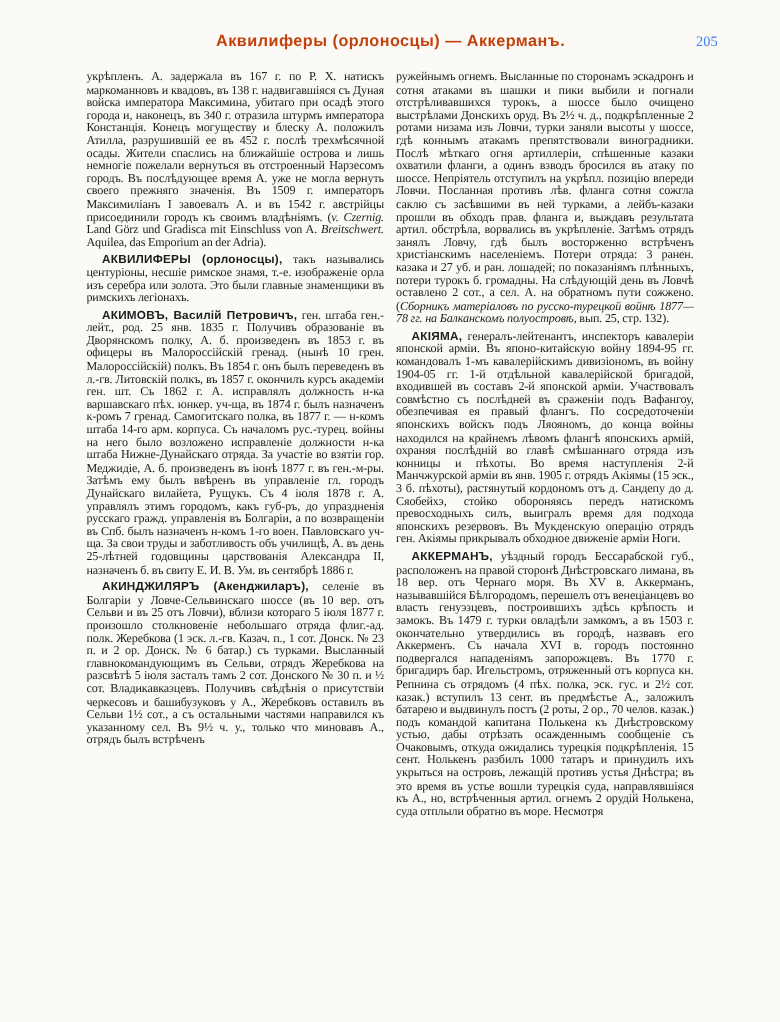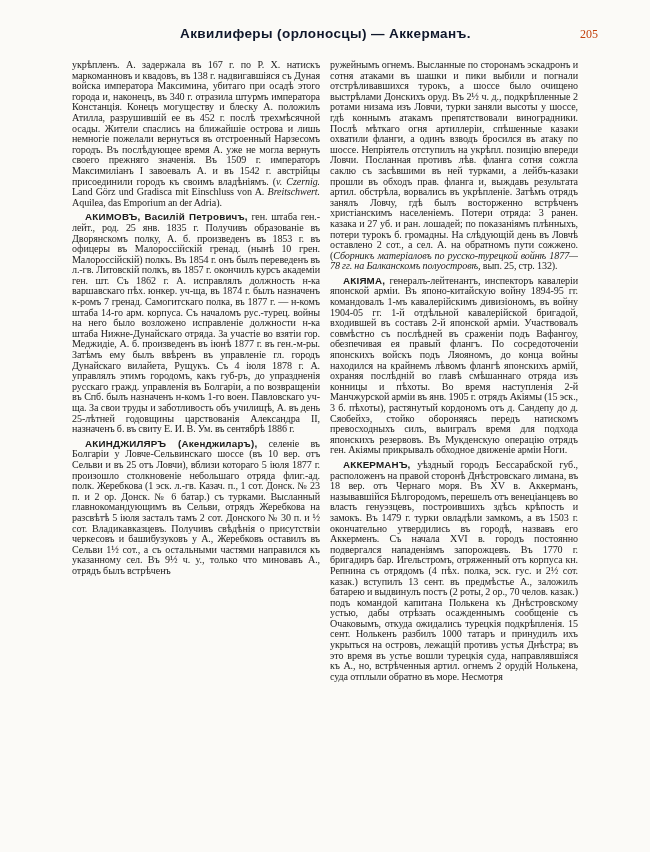--- a/index.html
+++ b/index.html
@@ -16,28 +16,28 @@
     background:#fbfaf7;
   }
   .runhead{
     position:absolute;
     left:72px; top:26px; width:507px;
     text-align:center;
     font-family:"Liberation Sans", sans-serif;
     font-weight:bold;
     font-size:13.5px;
     letter-spacing:0.4px;
-    color:#0f172a;
+    color:#c2410c;
   }
   .pagenum{
     position:absolute;
     right:52px; top:27px;
     font-family:"Liberation Serif", serif;
     font-size:12px;
-    color:#c2410c;
+    color:#3b82f6;
   }
   .textblock{
     position:absolute;
     left:72px; top:60px; width:507px;
     display:flex;
     gap:10px;
   }
   .col{
     width:248px;
     text-align:justify;
@@ -60,20 +60,21 @@
 </head>
 <body>
 
 <div class="paper">
   <div class="runhead">Аквилиферы (орлоносцы) — Аккерманъ.</div>
   <div class="pagenum">205</div>
 
   <div class="textblock">
     <div class="col" id="col-left">
         <p class="cont"><span>укрѣпленъ. А. задержала въ 167 г. по Р. Х. натискъ маркоманновъ и квадовъ, въ 138 г. надвигавшіяся съ Дуная войска императора Максимина, убитаго при осадѣ этого города и, наконецъ, въ 340 г. отразила штурмъ императора Констанція. Конецъ могуществу и блеску А. положилъ Атилла, разрушившій ее въ 452 г. послѣ трехмѣсячной осады. Жители спаслись на ближайшіе острова и лишь немногіе пожелали вернуться въ отстроенный Нарзесомъ городъ. Въ послѣдующее время А. уже не могла вернуть своего прежняго значенія. Въ 1509 г. императоръ Максимиліанъ I завоевалъ А. и въ 1542 г. австрійцы присоединили городъ къ своимъ владѣніямъ. (</span><span class="it">v. Czernig.</span><span> Land Görz und Gradisca mit Einschluss von A. </span><span class="it">Breitschwert.</span><span> Aquilea, das Emporium an der Adria).</span></p>
+        <p class="indent gap"><span class="hw">АКВИЛИФЕРЫ (орлоносцы),</span><span> такъ назывались центуріоны, несшіе римское знамя, т.-е. изображеніе орла изъ серебра или золота. Это были главные знаменщики въ римскихъ легіонахъ.</span></p>
         <p class="indent gap"><span class="hw">АКИМОВЪ, Василій Петровичъ,</span><span> ген. штаба ген.-лейт., род. 25 янв. 1835 г. Получивъ образованіе въ Дворянскомъ полку, А. б. произведенъ въ 1853 г. въ офицеры въ Малороссійскій гренад. (нынѣ 10 грен. Малороссійскій) полкъ. Въ 1854 г. онъ былъ переведенъ въ л.-гв. Литовскій полкъ, въ 1857 г. окончилъ курсъ академіи ген. шт. Съ 1862 г. А. исправлялъ должность н-ка варшавскаго пѣх. юнкер. уч-ща, въ 1874 г. былъ назначенъ к-ромъ 7 гренад. Самогитскаго полка, въ 1877 г. — н-комъ штаба 14-го арм. корпуса. Съ началомъ рус.-турец. войны на него было возложено исправленіе должности н-ка штаба Нижне-Дунайскаго отряда. За участіе во взятіи гор. Меджидіе, А. б. произведенъ въ іюнѣ 1877 г. въ ген.-м-ры. Затѣмъ ему былъ ввѣренъ въ управленіе гл. городъ Дунайскаго вилайета, Рущукъ. Съ 4 іюля 1878 г. А. управлялъ этимъ городомъ, какъ губ-ръ, до упраздненія русскаго гражд. управленія въ Болгаріи, а по возвращеніи въ Спб. былъ назначенъ н-комъ 1-го воен. Павловскаго уч-ща. За свои труды и заботливость объ училищѣ, А. въ день 25-лѣтней годовщины царствованія Александра II, назначенъ б. въ свиту Е. И. В. Ум. въ сентябрѣ 1886 г.</span></p>
         <p class="indent gap"><span class="hw">АКИНДЖИЛЯРЪ (Акенджиларъ),</span><span> селеніе въ Болгаріи у Ловче-Сельвинскаго шоссе (въ 10 вер. отъ Сельви и въ 25 отъ Ловчи), вблизи котораго 5 іюля 1877 г. произошло столкновеніе небольшаго отряда флиг.-ад. полк. Жеребкова (1 эск. л.-гв. Казач. п., 1 сот. Донск. № 23 п. и 2 ор. Донск. № 6 батар.) съ турками. Высланный главнокомандующимъ въ Сельви, отрядъ Жеребкова на разсвѣтѣ 5 іюля засталъ тамъ 2 сот. Донского № 30 п. и ½ сот. Владикавказцевъ. Получивъ свѣдѣнія о присутствіи черкесовъ и башибузуковъ у А., Жеребковъ оставилъ въ Сельви 1½ сот., а съ остальными частями направился къ указанному сел. Въ 9½ ч. у., только что миновавъ А., отрядъ былъ встрѣченъ</span></p>
       </div>
     <div class="col" id="col-right">
         <p class="cont"><span>ружейнымъ огнемъ. Высланные по сторонамъ эскадронъ и сотня атаками въ шашки и пики выбили и погнали отстрѣливавшихся турокъ, а шоссе было очищено выстрѣлами Донскихъ оруд. Въ 2½ ч. д., подкрѣпленные 2 ротами низама изъ Ловчи, турки заняли высоты у шоссе, гдѣ коннымъ атакамъ препятствовали виноградники. Послѣ мѣткаго огня артиллеріи, спѣшенные казаки охватили фланги, а одинъ взводъ бросился въ атаку по шоссе. Непріятель отступилъ на укрѣпл. позицію впереди Ловчи. Посланная противъ лѣв. фланга сотня сожгла саклю съ засѣвшими въ ней турками, а лейбъ-казаки прошли въ обходъ прав. фланга и, выждавъ результата артил. обстрѣла, ворвались въ укрѣпленіе. Затѣмъ отрядъ занялъ Ловчу, гдѣ былъ восторженно встрѣченъ христіанскимъ населеніемъ. Потери отряда: 3 ранен. казака и 27 уб. и ран. лошадей; по показаніямъ плѣнныхъ, потери турокъ б. громадны. На слѣдующій день въ Ловчѣ оставлено 2 сот., а сел. А. на обратномъ пути сожжено. (</span><span class="it">Сборникъ матеріаловъ по русско-турецкой войнѣ 1877—78 гг. на Балканскомъ полуостровѣ,</span><span> вып. 25, стр. 132).</span></p>
         <p class="indent gap"><span class="hw">АКІЯМА,</span><span> генералъ-лейтенантъ, инспекторъ кавалеріи японской арміи. Въ японо-китайскую войну 1894-95 гг. командовалъ 1-мъ кавалерійскимъ дивизіономъ, въ войну 1904-05 гг. 1-й отдѣльной кавалерійской бригадой, входившей въ составъ 2-й японской арміи. Участвовалъ совмѣстно съ послѣдней въ сраженіи подъ Вафангоу, обезпечивая ея правый флангъ. По сосредоточеніи японскихъ войскъ подъ Ляояномъ, до конца войны находился на крайнемъ лѣвомъ флангѣ японскихъ армій, охраняя послѣдній во главѣ смѣшаннаго отряда изъ конницы и пѣхоты. Во время наступленія 2-й Манчжурской арміи въ янв. 1905 г. отрядъ Акіямы (15 эск., 3 б. пѣхоты), растянутый кордономъ отъ д. Сандепу до д. Сяобейхэ, стойко обороняясь передъ натискомъ превосходныхъ силъ, выигралъ время для подхода японскихъ резервовъ. Въ Мукденскую операцію отрядъ ген. Акіямы прикрывалъ обходное движеніе арміи Ноги.</span></p>
         <p class="indent gap"><span class="hw">АККЕРМАНЪ,</span><span> уѣздный городъ Бессарабской губ., расположенъ на правой сторонѣ Днѣстровскаго лимана, въ 18 вер. отъ Чернаго моря. Въ XV в. Аккерманъ, называвшійся Бѣлгородомъ, перешелъ отъ венеціанцевъ во власть генуэзцевъ, построившихъ здѣсь крѣпость и замокъ. Въ 1479 г. турки овладѣли замкомъ, а въ 1503 г. окончательно утвердились въ городѣ, назвавъ его Аккерменъ. Съ начала XVI в. городъ постоянно подвергался нападеніямъ запорожцевъ. Въ 1770 г. бригадиръ бар. Игельстромъ, отряженный отъ корпуса кн. Репнина съ отрядомъ (4 пѣх. полка, эск. гус. и 2½ сот. казак.) вступилъ 13 сент. въ предмѣстье А., заложилъ батарею и выдвинулъ постъ (2 роты, 2 ор., 70 челов. казак.) подъ командой капитана Полькена къ Днѣстровскому устью, дабы отрѣзать осажденнымъ сообщеніе съ Очаковымъ, откуда ожидались турецкія подкрѣпленія. 15 сент. Нолькенъ разбилъ 1000 татаръ и принудилъ ихъ укрыться на островъ, лежащій противъ устья Днѣстра; въ это время въ устье вошли турецкія суда, направлявшіяся къ А., но, встрѣченныя артил. огнемъ 2 орудій Нолькена, суда отплыли обратно въ море. Несмотря</span></p>
       </div>
   </div>
 </div>

